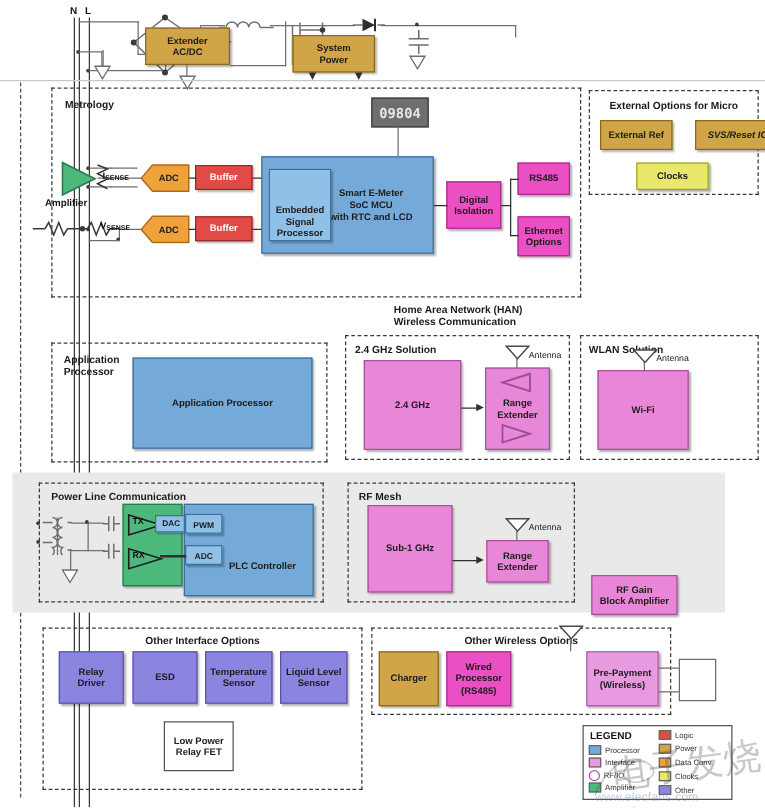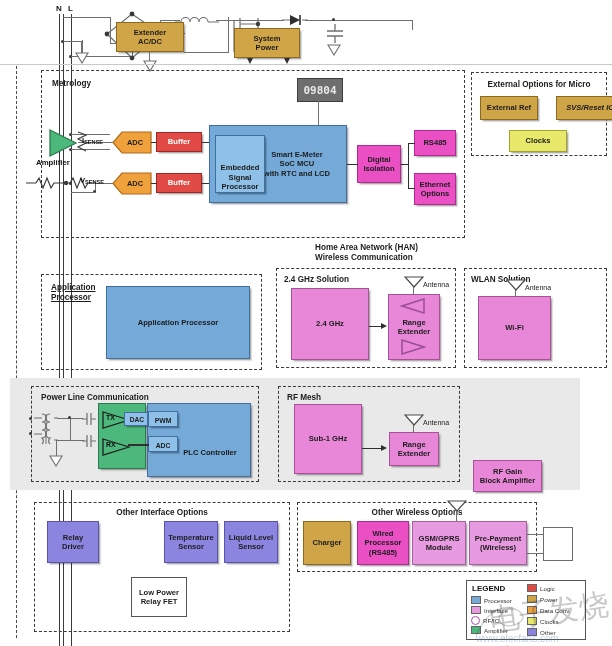--- a/index.html
+++ b/index.html
@@ -334,21 +334,21 @@
     <span>SVS/Reset IC</span>
   </div>
   <div class="blk c-yellow" style="left:509px;top:130px;width:58px;height:22px;">
     <span>Clocks</span>
   </div>
 
   <div class="seclabel" style="left:315px;top:243px;">Home Area Network (HAN)
 Wireless Communication</div>
 
   <div class="dashgrp abs" style="left:41px;top:274px;width:221px;height:96px;"></div>
-  <div class="seclabel" style="left:51px;top:283px;text-decoration:underline;">Application
+  <div class="seclabel" style="left:51px;top:283px;">Application
 Processor</div>
   <div class="blk c-blue" style="left:106px;top:286px;width:144px;height:73px;">
     <span>Application Processor</span>
   </div>
 
   <div class="dashgrp abs" style="left:276px;top:268px;width:180px;height:100px;"></div>
   <div class="seclabel" style="left:284px;top:275px;">2.4 GHz Solution</div>
   <div class="blk c-pink" style="left:291px;top:288px;width:78px;height:72px;">
     <span>2.4 GHz</span>
   </div>
@@ -481,20 +481,23 @@
     <span>RF Gain
 Block Amplifier</span>
   </div>
 
   <div class="dashgrp abs" style="left:34px;top:502px;width:256px;height:130px;"></div>
   <div class="seclabel ctr" style="left:34px;top:508px;width:256px;">Other Interface Options</div>
   <div class="blk c-purple" style="left:47px;top:521px;width:52px;height:42px;">
     <span>Relay
 Driver</span>
   </div>
+  <div class="blk c-purple" style="left:106px;top:521px;width:52px;height:42px;">
+    <span>ESD</span>
+  </div>
   <div class="blk c-purple" style="left:164px;top:521px;width:54px;height:42px;">
     <span>Temperature
 Sensor</span>
   </div>
   <div class="blk c-purple" style="left:224px;top:521px;width:54px;height:42px;">
     <span>Liquid Level
 Sensor</span>
   </div>
   <div class="blk c-white" style="left:131px;top:577px;width:56px;height:40px;">
     <span>Low Power
@@ -504,24 +507,20 @@
   <div class="dashgrp abs" style="left:297px;top:502px;width:240px;height:70px;"></div>
   <div class="seclabel ctr" style="left:297px;top:508px;width:240px;">Other Wireless Options</div>
   <div class="blk c-gold" style="left:303px;top:521px;width:48px;height:44px;">
     <span>Charger</span>
   </div>
   <div class="blk c-magenta" style="left:357px;top:521px;width:52px;height:44px;">
     <span>Wired
 Processor
 (RS485)</span>
   </div>
-  <div class="blk c-pinklt" style="left:412px;top:521px;width:54px;height:44px;">
-    <span>GSM/GPRS
-Module</span>
-  </div>
   <div class="blk c-pinklt" style="left:469px;top:521px;width:58px;height:44px;">
     <span>Pre-Payment
 (Wireless)</span>
   </div>
 
   <div class="ant" style="left:447px;top:500px;">
     <svg width="20" height="12" viewBox="0 0 20 12">
         <path d="M1 1 L19 1 L10 11 Z" fill="#ffffff" stroke="#4a4a4a" stroke-width="1.2"></path>
       </svg>
   </div>

